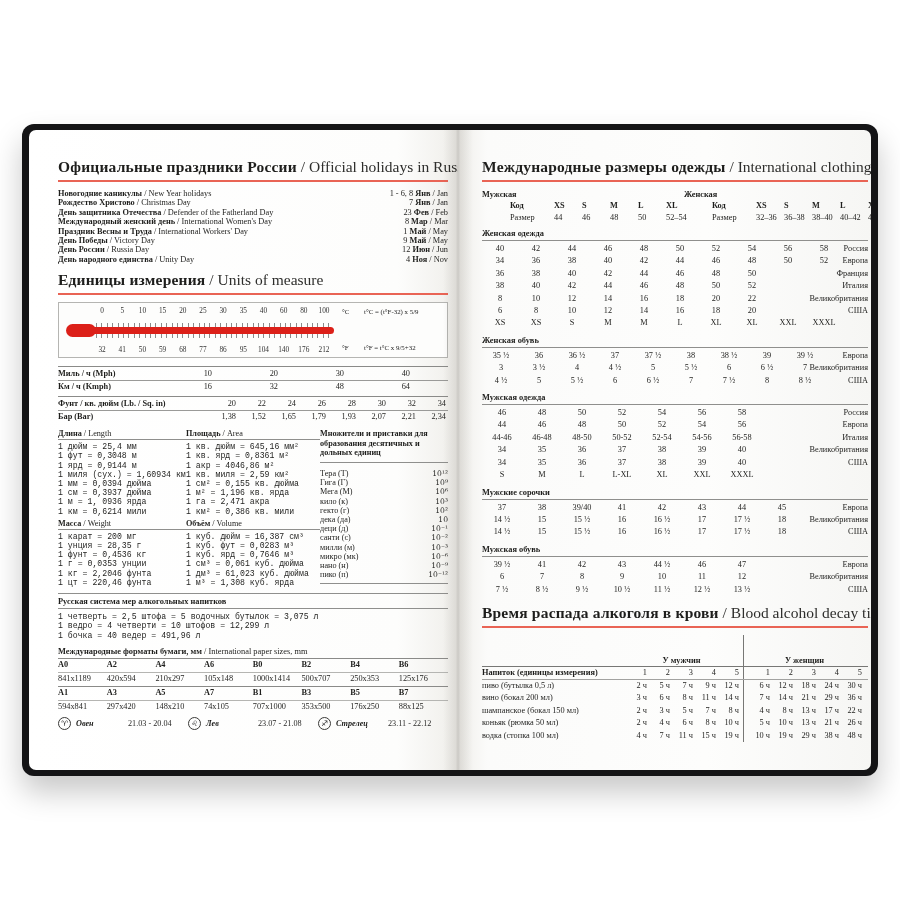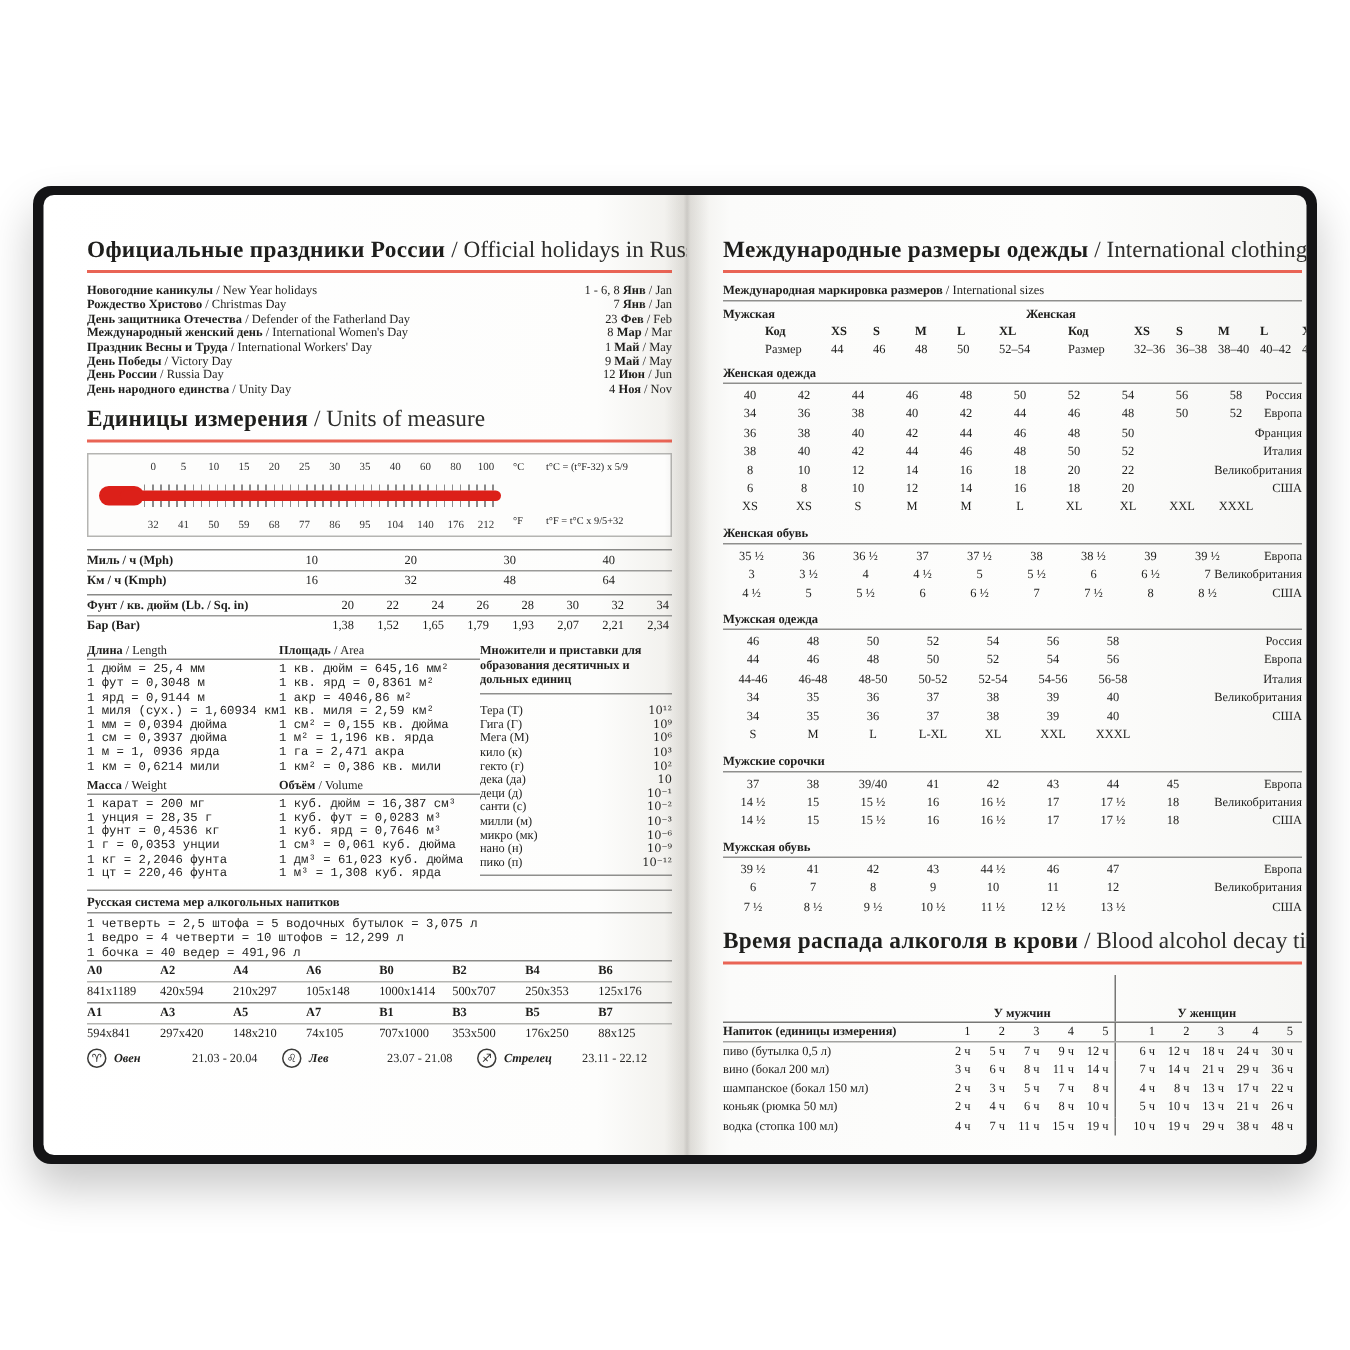--- a/index.html
+++ b/index.html
@@ -339,20 +339,21 @@
           <div class="alc-title">Русская система мер алкогольных напитков</div>
           <div class="alc-cols">
             <div id="alc-col2">
                 <div class="uline">1 четверть = 2,5 штофа = 5 водочных бутылок = 3,075 л</div>
                 <div class="uline">1 ведро = 4 четверти = 10 штофов = 12,299 л</div>
                 <div class="uline">1 бочка = 40 ведер = 491,96 л</div>
               </div>
           </div>
         </div>
 
+        <div class="paper-title"><span class="b">Международные форматы бумаги, мм</span><span> / </span><span>International paper sizes, mm</span></div>
         <div id="paper-table">
             <div class="paper-row head">
               <span class="b">A0</span>
               <span class="b">A2</span>
               <span class="b">A4</span>
               <span class="b">A6</span>
               <span class="b">B0</span>
               <span class="b">B2</span>
               <span class="b">B4</span>
               <span class="b">B6</span>
@@ -408,21 +409,20 @@
           </div>
 
       </div>
     </div>
 
     <div class="page page-right">
       <div class="content-r">
 
         <div class="h1"><span class="ru">Международные размеры одежды</span><span class="en"> / </span><span class="en">International clothing sizes</span></div>
 
-        <div class="mk-title"><span class="b">Международная маркировка размеров</span><span> / </span><span>International sizes</span></div>
         <div class="mk-grid">
           <div id="marking-men">
               <div class="b mk-cap">Мужская</div>
               <div class="mk-row">
                 <span class="b">Код</span>
                 <span class="b">XS</span>
                 <span class="b">S</span>
                 <span class="b">M</span>
                 <span class="b">L</span>
                 <span class="b">XL</span>

